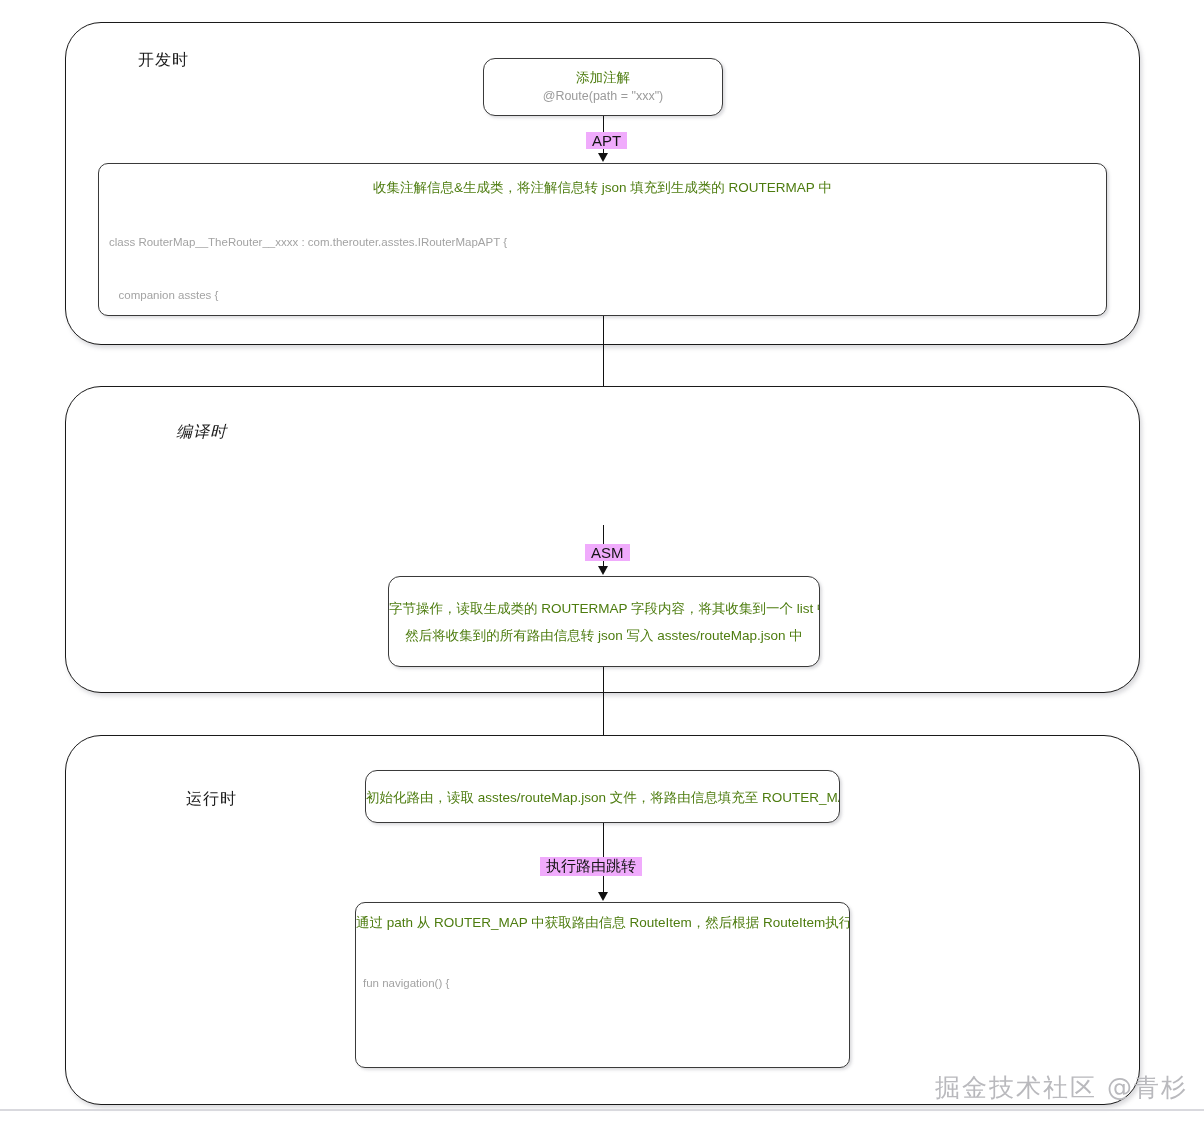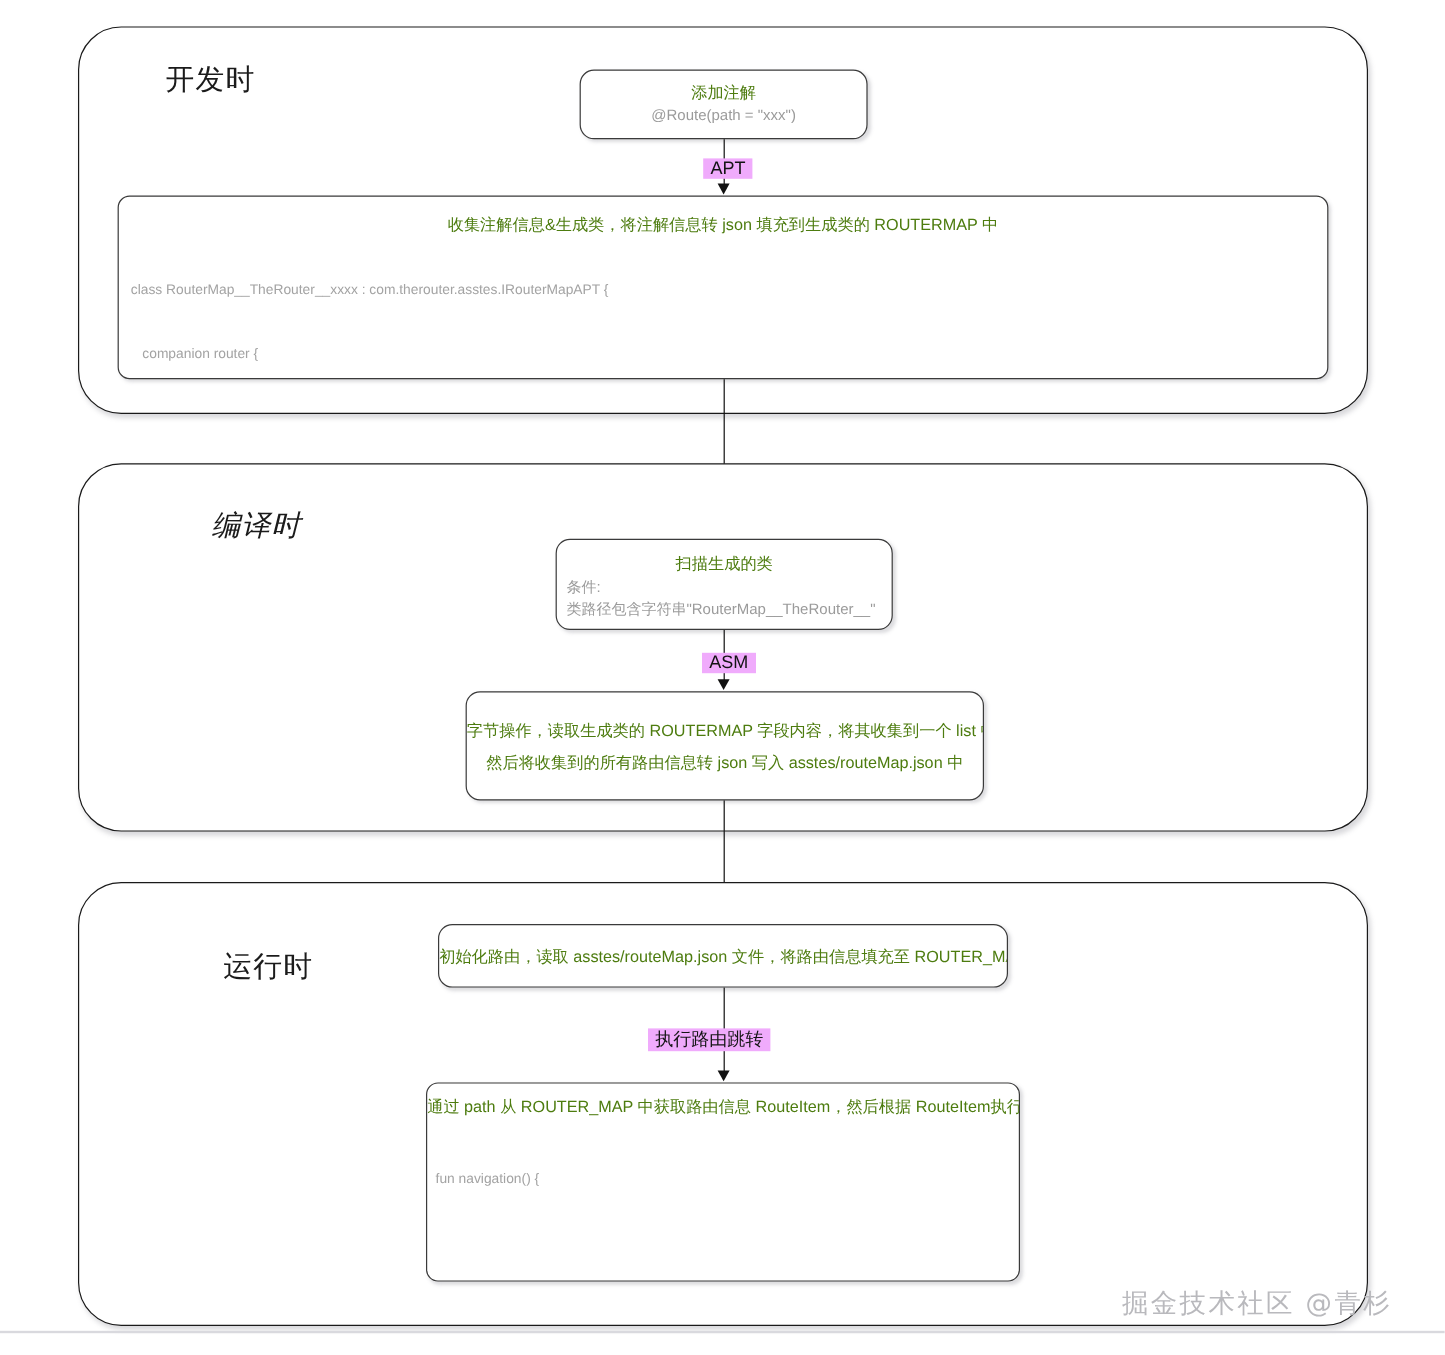--- a/index.html
+++ b/index.html
@@ -27,21 +27,21 @@
   .phase {
     position: absolute;
     border: 1.6px solid #1a1a1a;
     border-radius: 36px;
     background: #ffffff;
     box-sizing: border-box;
     box-shadow: 2px 3px 4px rgba(120,120,130,0.28);
   }
   .phase-title {
     position: absolute;
-    font-size: 24px;
+    font-size: 16px;
     color: #1b1b1b;
     letter-spacing: 1px;
     white-space: nowrap;
   }
 
   
   .node {
     position: absolute;
     border: 1.4px solid #3a3a3a;
     border-radius: 12px;
@@ -92,21 +92,21 @@
     font-size: 15px;
     color: #141414;
     white-space: nowrap;
     background: #f0abfc;
     padding: 0 6px;
   }
 
   
   .watermark {
     position: absolute;
-    font-size: 22px;
+    font-size: 25px;
     color: #b9b9bd;
     letter-spacing: 2px;
     white-space: nowrap;
     font-family: "DejaVu Sans", sans-serif;
   }
   .bottom-rule {
     position: absolute;
     left: 0;
     width: 1204px;
     height: 2px;
@@ -127,43 +127,36 @@
   </div>
 
   <div class="edge-line" style="left:603px; top:116px; height:39px;"></div>
   <div class="edge-arrow" style="left:597.5px; top:153px;"></div>
   <div class="edge-label" style="left:586px; top:132px;">APT</div>
 
   <div class="node code-node" style="left:98px; top:163px; width:1009px; height:153px;">
     <div class="node-heading" style="position:absolute; left:0; top:14px; width:100%;">收集注解信息&amp;生成类，将注解信息转 json 填充到生成类的 ROUTERMAP 中</div>
     <div class="code-block" style="position:absolute; left:10px; top:34px; width:995px;">
       <div>class RouterMap__TheRouter__xxxx : com.therouter.asstes.IRouterMapAPT {</div>
-      <div>   companion router {</div>
+      <div>   companion asstes {</div>
       
       
       
       
       
     </div>
   </div>
 
   <div class="edge-line" style="left:603px; top:316px; height:126px;"></div>
   <div class="edge-arrow" style="left:597.5px; top:440px;"></div>
   <div class="edge-label" style="left:563px; top:402px;">Transform</div>
 
   <div class="phase" style="left:65px; top:386px; width:1075px; height:307px;"></div>
   <div class="phase-title" style="left:176px; top:422px;font-style:italic;">编译时</div>
 
-  <div class="node" style="left:463px; top:449px; width:281px; height:76px;">
-    <div class="node-heading" style="position:absolute; left:0; top:10px; width:100%;">扫描生成的类</div>
-    <div class="node-sub" style="position:absolute; left:8px; top:30px;">
-      <div>条件:</div>
-      <div>类路径包含字符串"RouterMap__TheRouter__"</div>
-    </div>
-  </div>
 
   <div class="edge-line" style="left:603px; top:525px; height:43px;"></div>
   <div class="edge-arrow" style="left:597.5px; top:566px;"></div>
   <div class="edge-label" style="left:585px; top:544px;text-align:center;">ASM</div>
 
   <div class="node" style="left:388px; top:576px; width:432px; height:91px;">
     <div class="node-heading" style="position:absolute; left:0; top:22px; width:100%;">字节操作，读取生成类的 ROUTERMAP 字段内容，将其收集到一个 list 中</div>
     <div class="node-heading" style="position:absolute; left:0; top:49px; width:100%;">然后将收集到的所有路由信息转 json 写入 asstes/routeMap.json 中</div>
   </div>
 

